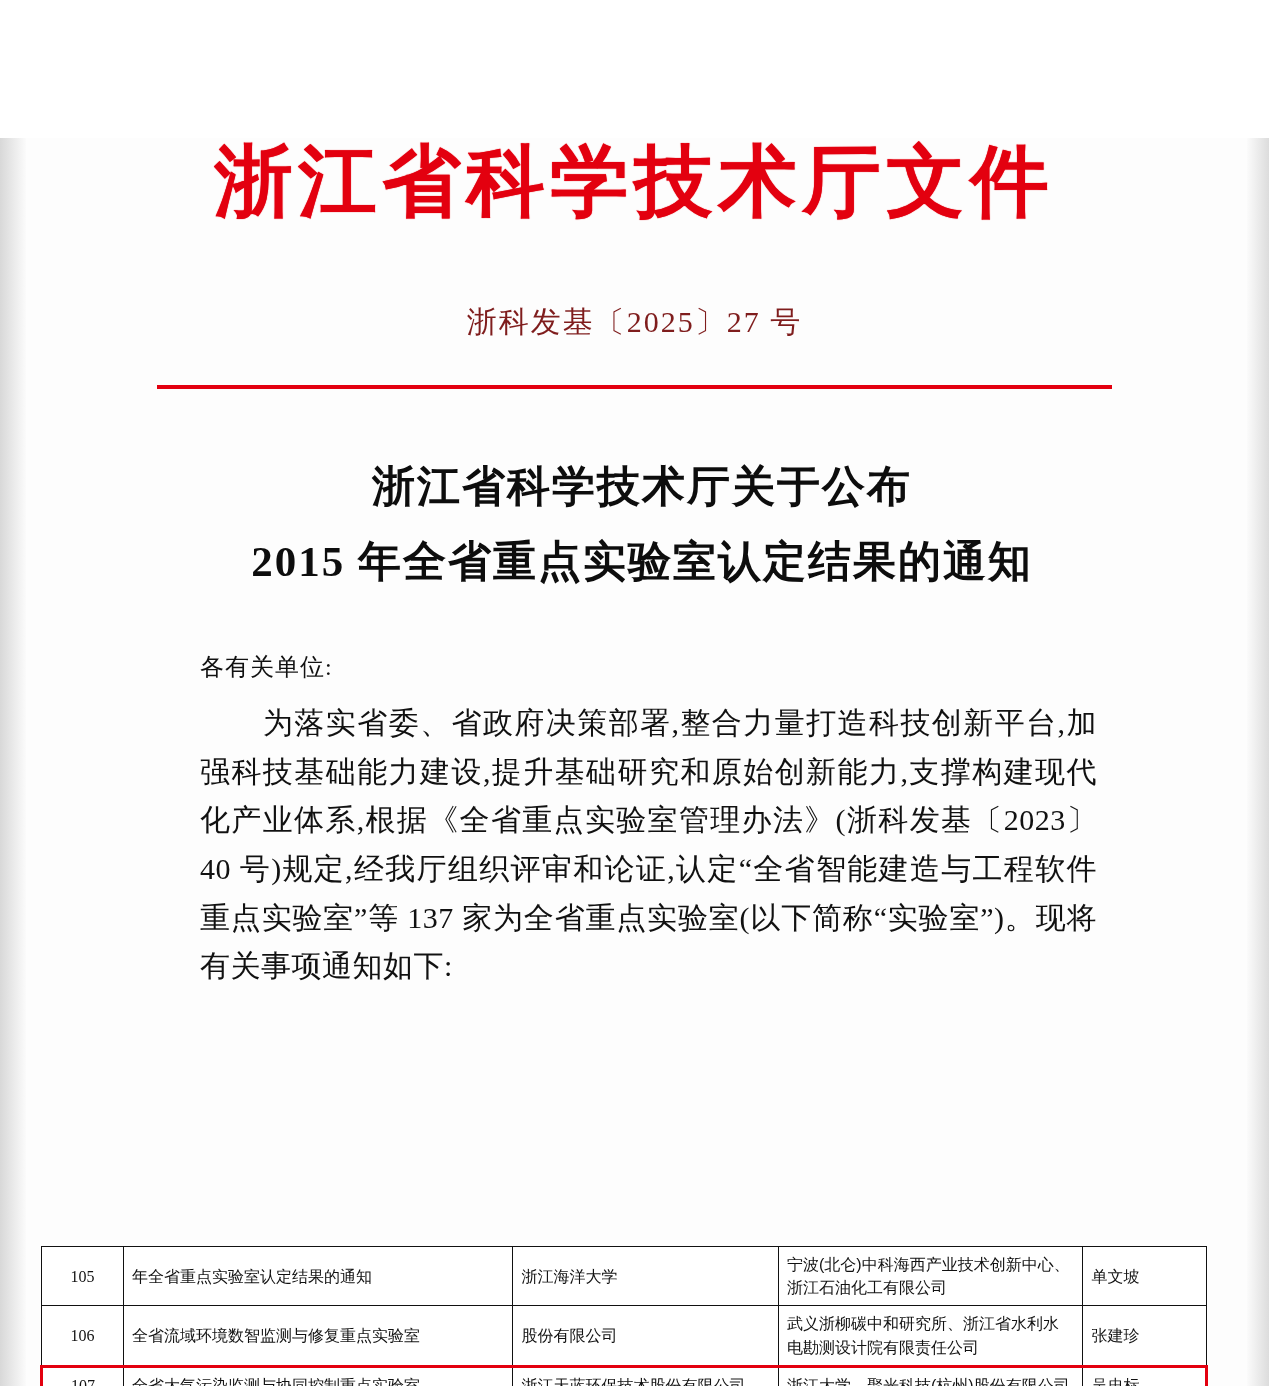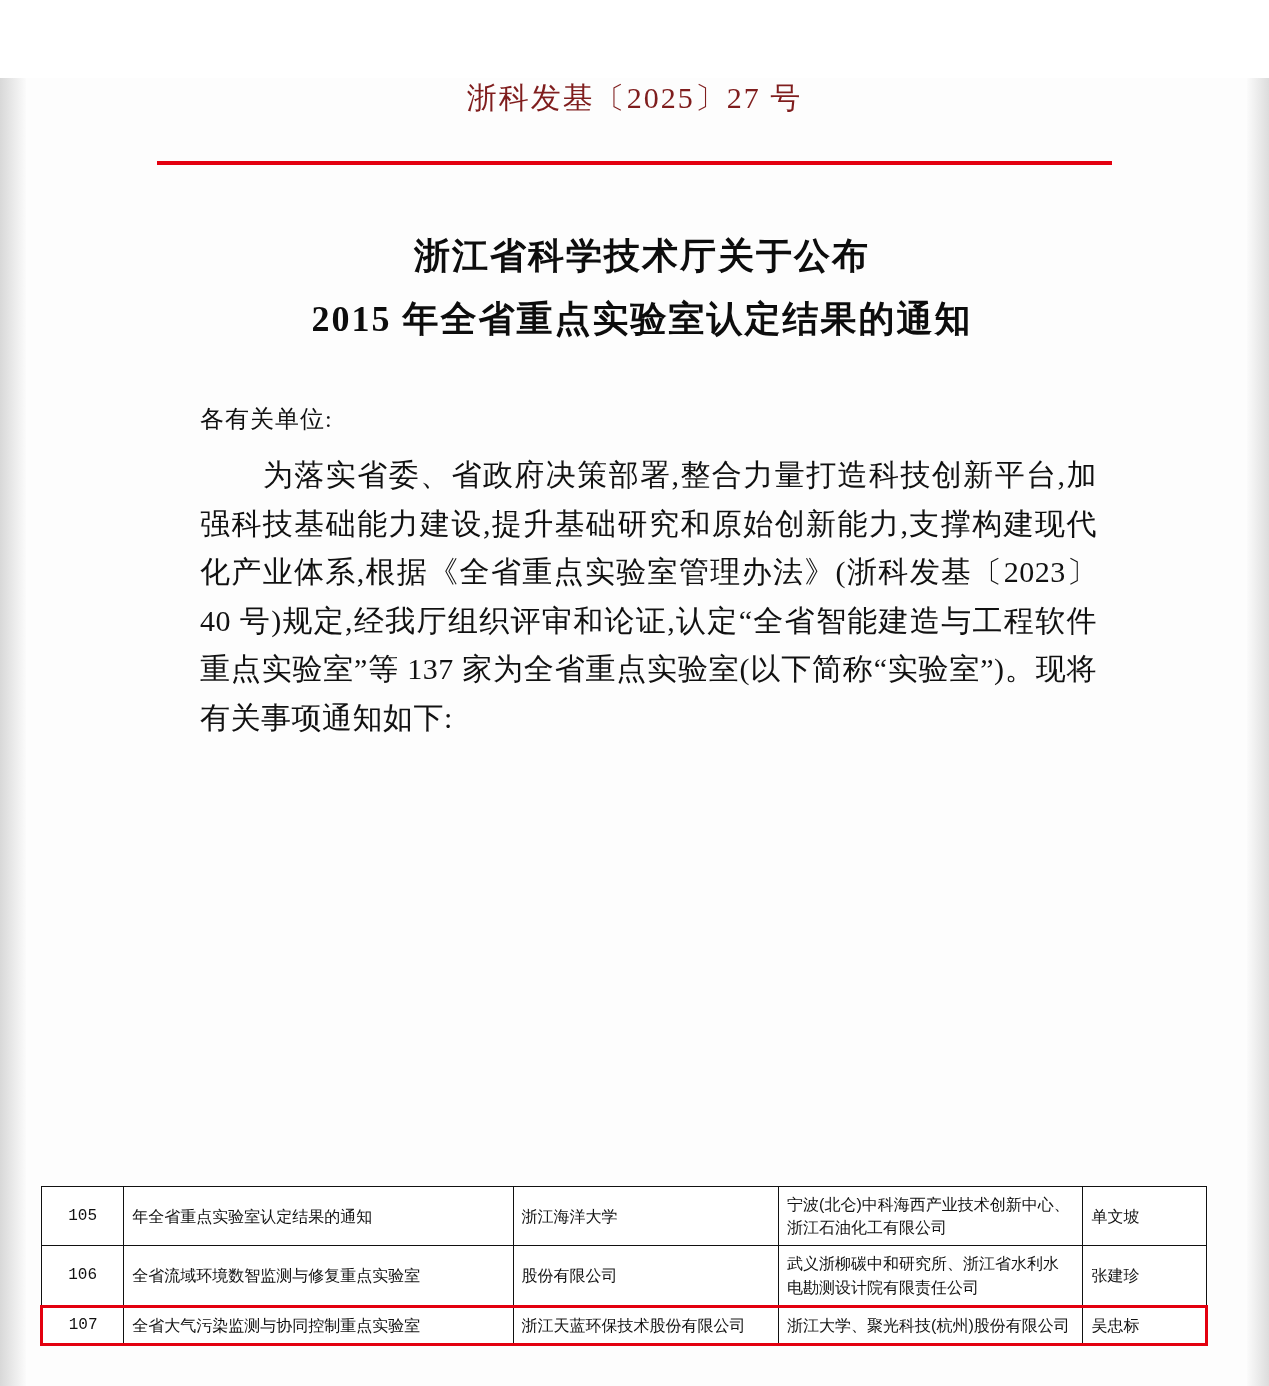--- a/index.html
+++ b/index.html
@@ -66,21 +66,21 @@
   .red-rule {
     width: 955px;
     height: 4px;
     background: #e3000f;
     margin: 42px auto 0 auto;
   }
 
   .subject {
     text-align: center;
     font-weight: bold;
-    font-size: 36px;
+    font-size: 43px;
     line-height: 1.75;
     margin-top: 60px;
     letter-spacing: 2px;
     color: #0d0d0d;
     padding-left: 15px;
   }
 
   .salutation {
     font-size: 24px;
     margin: 52px 0 0 200px;
@@ -118,21 +118,21 @@
     border: 1px solid #111;
     font-size: 16px;
     line-height: 1.45;
     padding: 6px 8px;
     vertical-align: middle;
     color: #111;
   }
   td.col-no {
     width: 66px;
     text-align: center;
-    font-family: Liberation Mono, monospace;
+    font-family: Liberation Serif, serif;
     font-size: 18px;
   }
   td.col-name { width: 390px; }
   td.col-org  { width: 260px; }
   td.col-coop { width: 300px; margin-left: 44px; }
   td.col-person {
     width: 110px;
     text-align: left;
   }
   tr.highlight td {
@@ -141,20 +141,21 @@
   }
   tr.highlight td:first-child { border-left: 3px solid #e3000f; }
   tr.highlight td:last-child  { border-right: 3px solid #e3000f; }
 </style>
 </head>
 <body>
 
 <div class="page">
   <div class="content">
 
+    <div class="doc-title">浙江省科学技术厅文件</div>
 
     <div class="doc-number">浙科发基〔2025〕27 号</div>
 
     <div class="red-rule"></div>
 
     <div class="subject">
       <div>浙江省科学技术厅关于公布</div>
       <div>2015 年全省重点实验室认定结果的通知</div>
     </div>
 

